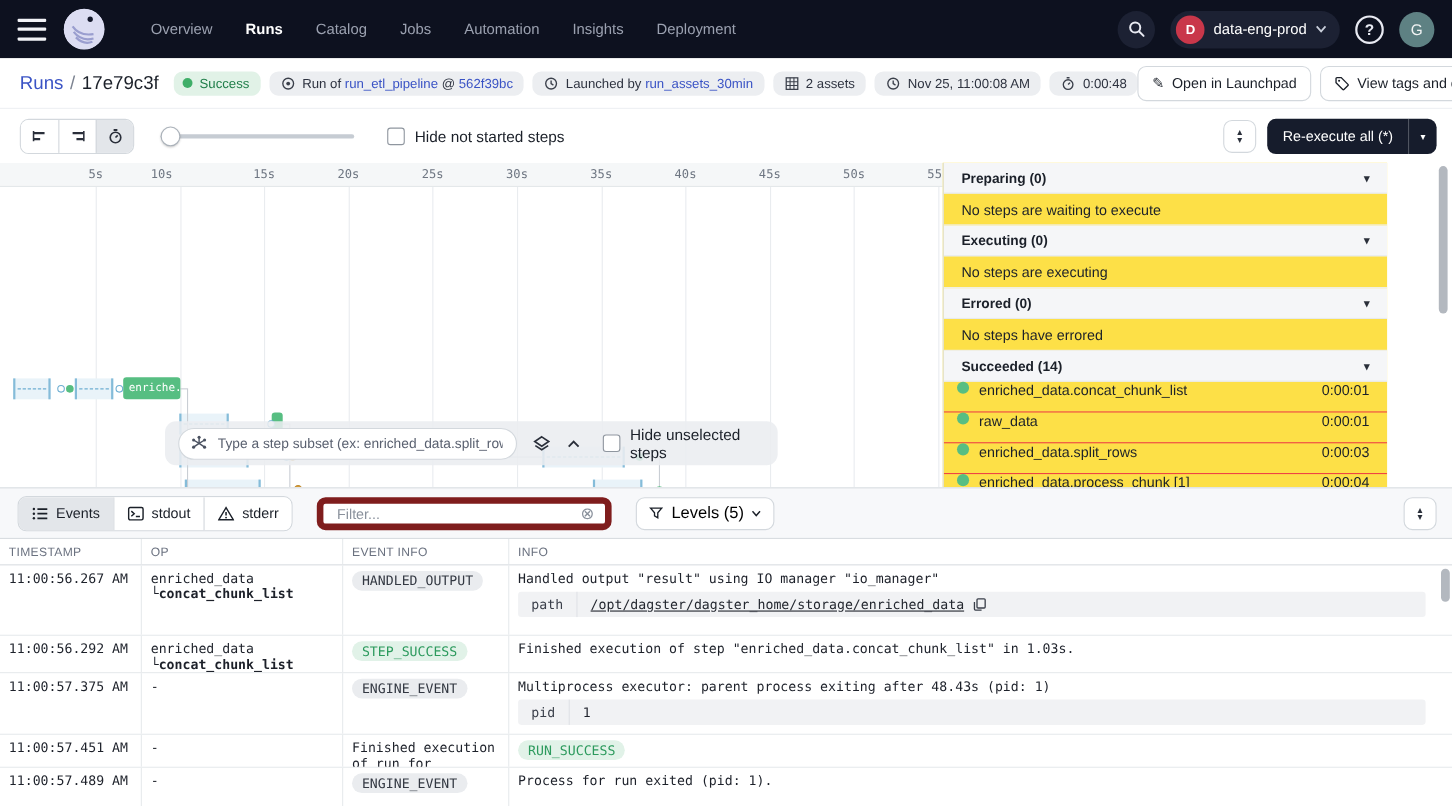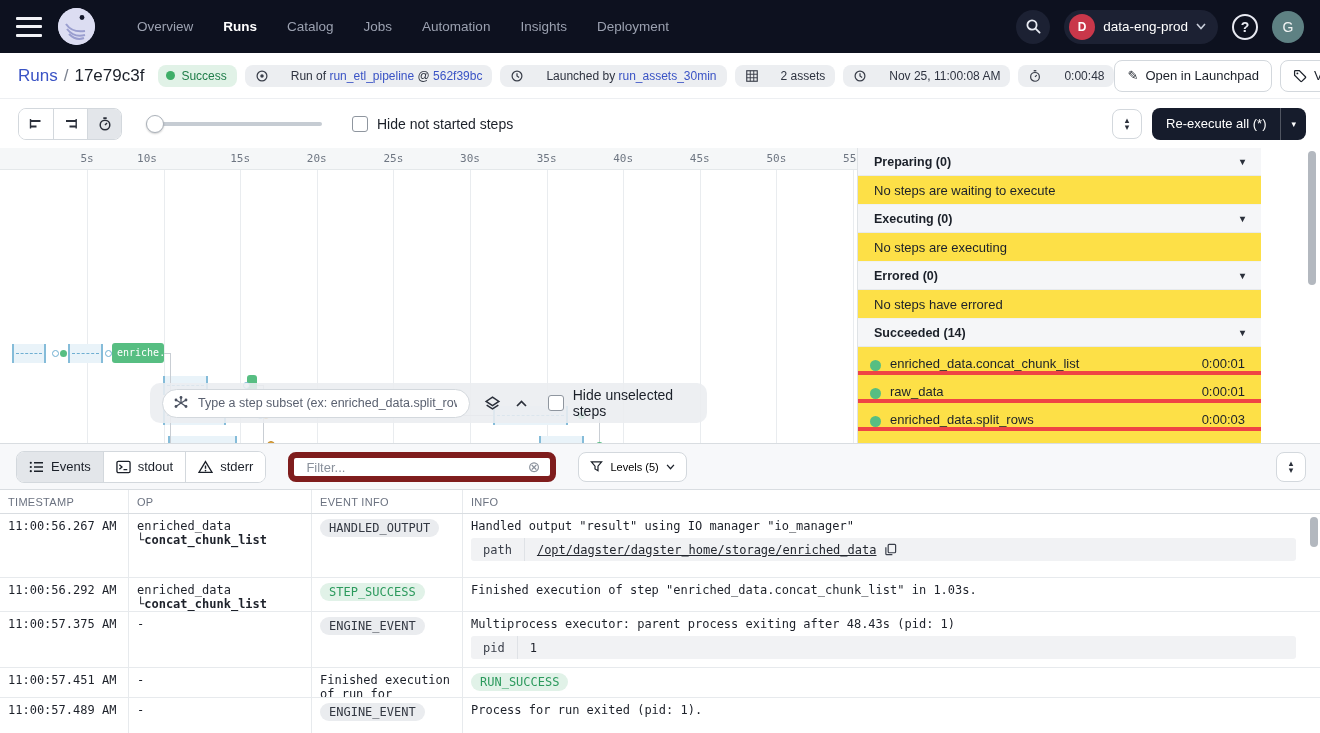--- a/index.html
+++ b/index.html
@@ -28,21 +28,21 @@
   
   .runheader { position:absolute; left:0; top:53px; width:1320px; height:46px; background:#fff;
     display:flex; align-items:center; border-bottom:1px solid #EDEFF2; }
   .crumb { font-size:17px; margin-left:18px; white-space:nowrap; }
   .crumb .root { color:#3A53C5; cursor:pointer; }
   .crumb .sep { color:#7B8290; margin:0 6px; }
   .status-pill { margin-left:14px; background:#E1F2E7; color:#1E7D48; font-size:12px; border-radius:8px;
     padding:4px 10px 4px 8px; display:flex; align-items:center; gap:6px; white-space:nowrap; }
   .status-dot { width:9px; height:9px; border-radius:50%; background:#3FAE68; }
   .tag { background:#ECEEF1; color:#2E3340; font-size:12px; border-radius:8px; margin-left:8px;
-    padding:4px 10px; display:flex; align-items:center; gap:22px; white-space:nowrap; }
+    padding:4px 10px; display:flex; align-items:center; gap:6px; white-space:nowrap; }
   .tag a { color:#3A53C5; text-decoration:none; cursor:pointer; }
   .hd-btn { border:1px solid #D3D8DD; background:#fff; border-radius:8px; height:32px; font-size:13px;
     display:flex; align-items:center; gap:7px; padding:0 12px; cursor:pointer; color:#1B2029; white-space:nowrap; }
   .hd-right { margin-left:auto; display:flex; align-items:center; gap:8px; margin-right:14px; }
 
   
   .toolbar { position:absolute; left:0; top:99px; width:1320px; height:49px; background:#fff; display:flex; align-items:center; }
   .seg-group { display:flex; margin-left:18px; border:1px solid #D3D8DD; border-radius:8px; overflow:hidden; }
   .seg { width:34px; height:30px; display:flex; align-items:center; justify-content:center; background:#fff; cursor:pointer; }
   .seg + .seg { border-left:1px solid #D3D8DD; }
@@ -82,39 +82,39 @@
   .subset-input input::placeholder { color:#5A6170; }
   .ov-icon { margin-left:14px; display:flex; align-items:center; cursor:pointer; }
 
   
   .steps-panel { position:absolute; left:857px; top:148px; width:404px; height:295px; background:#fde047;
     border-left:1px solid #DFE3E6; overflow:hidden; }
   .sec-hdr { height:28px; background:#F5F6F8; border-bottom:1px solid #E7EAEC; display:flex; align-items:center;
     padding:0 16px; font-size:12.5px; font-weight:bold; cursor:pointer; }
   .sec-hdr .caret { margin-left:auto; font-size:10px; color:#2A2F3A; }
   .sec-empty { height:29px; display:flex; align-items:center; padding:0 16px; font-size:13px; border-bottom:1px solid #EFF1F3; }
-  .step-row { height:28px; display:flex; align-items:flex-end; padding:0 16px 0 12px; font-size:13px; border-bottom:4px solid #ef4444; cursor:pointer; }
+  .step-row { height:28px; display:flex; align-items:flex-start; padding:0 16px 0 12px; font-size:13px; border-bottom:1px solid #ef4444; cursor:pointer; }
   .step-dot { width:11px; height:11px; border-radius:50%; background:#57BE82; margin-right:9px; flex:none; }
   .step-dur { margin-left:auto; }
   .vscroll { position:absolute; border-radius:4px; background:#B3B8BF; width:8px; }
 
   
   .events-bar { position:absolute; left:0; top:443px; width:1320px; height:47px; background:#F7F8FA;
     border-top:1px solid #D9DDE1; border-bottom:1px solid #D9DDE1; display:flex; align-items:center; }
   .tab-group { display:flex; margin-left:16px; border:1px solid #D3D8DD; border-radius:8px; overflow:hidden; background:#fff; }
   .tab { height:30px; display:flex; align-items:center; gap:7px; padding:0 12px; font-size:13px; cursor:pointer; background:#fff; }
   .tab + .tab { border-left:1px solid #D3D8DD; }
   .tab.sel { background:#E3E6EA; }
   .filter-box { margin-left:22px; width:268px; height:30px; background:#fff; border:6px solid #7f1d1d; border-radius:8px;
     display:flex; align-items:flex-end; padding:0 10px; }
   .filter-box input { border:none; outline:none; flex:1; font-size:13px; background:transparent; }
   .filter-box input::placeholder { color:#8A919C; }
   .clear-x { color:#8A919C; font-size:15px; cursor:pointer; }
   .levels-btn { margin-left:22px; height:30px; border:1px solid #D3D8DD; background:#fff; border-radius:8px;
-    display:flex; align-items:center; gap:7px; padding:0 11px; font-size:11px; cursor:pointer; }
+    display:flex; align-items:center; gap:7px; padding:0 11px; font-size:15px; cursor:pointer; }
   .ev-sort { margin-left:auto; margin-right:14px; }
 
   .ev-table { position:absolute; left:0; top:490px; width:1320px; height:243px; background:#fff; }
   .ev-head { display:grid; grid-template-columns:128px 183px 151px 1fr; height:24px; border-bottom:1px solid #D9DDE1; }
   .ev-head div { font-size:11px; color:#6B7280; padding:6px 8px 0 8px; letter-spacing:.3px; }
   .ev-head div + div, .ev-row div.cell + div.cell { border-left:1px solid #E7EAED; }
   .ev-row { display:grid; grid-template-columns:128px 183px 151px 1fr; border-bottom:1px solid #E7EAED; }
   .cell { padding:5px 10px 0 8px; font-family:"DejaVu Sans Mono",monospace; font-size:12px; color:#1D212A; overflow:hidden; }
   .op2 { font-weight:bold; }
   .pill { display:inline-block; font-family:"DejaVu Sans Mono",monospace; font-size:12px; border-radius:10px; padding:2px 9px; }

